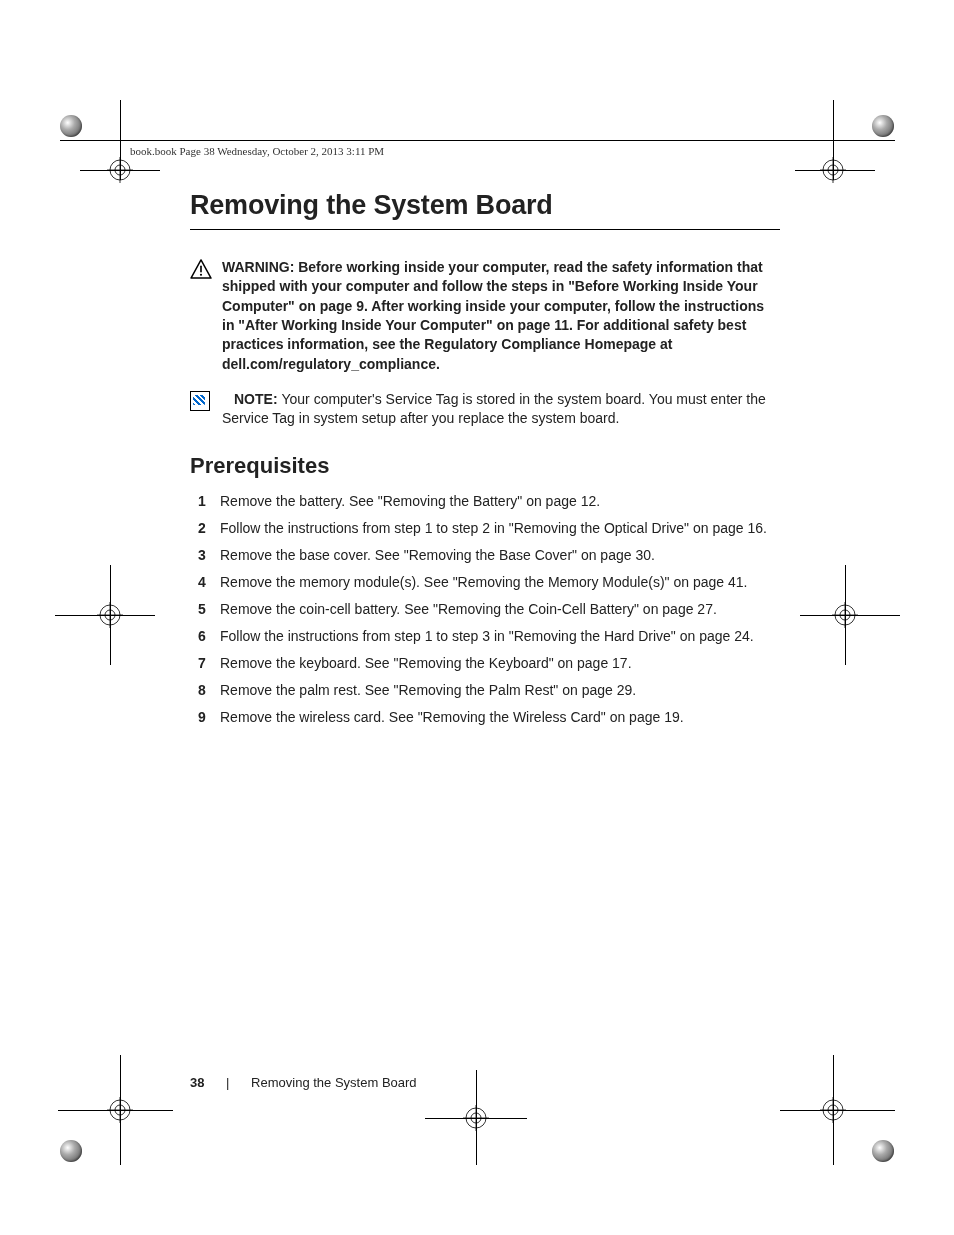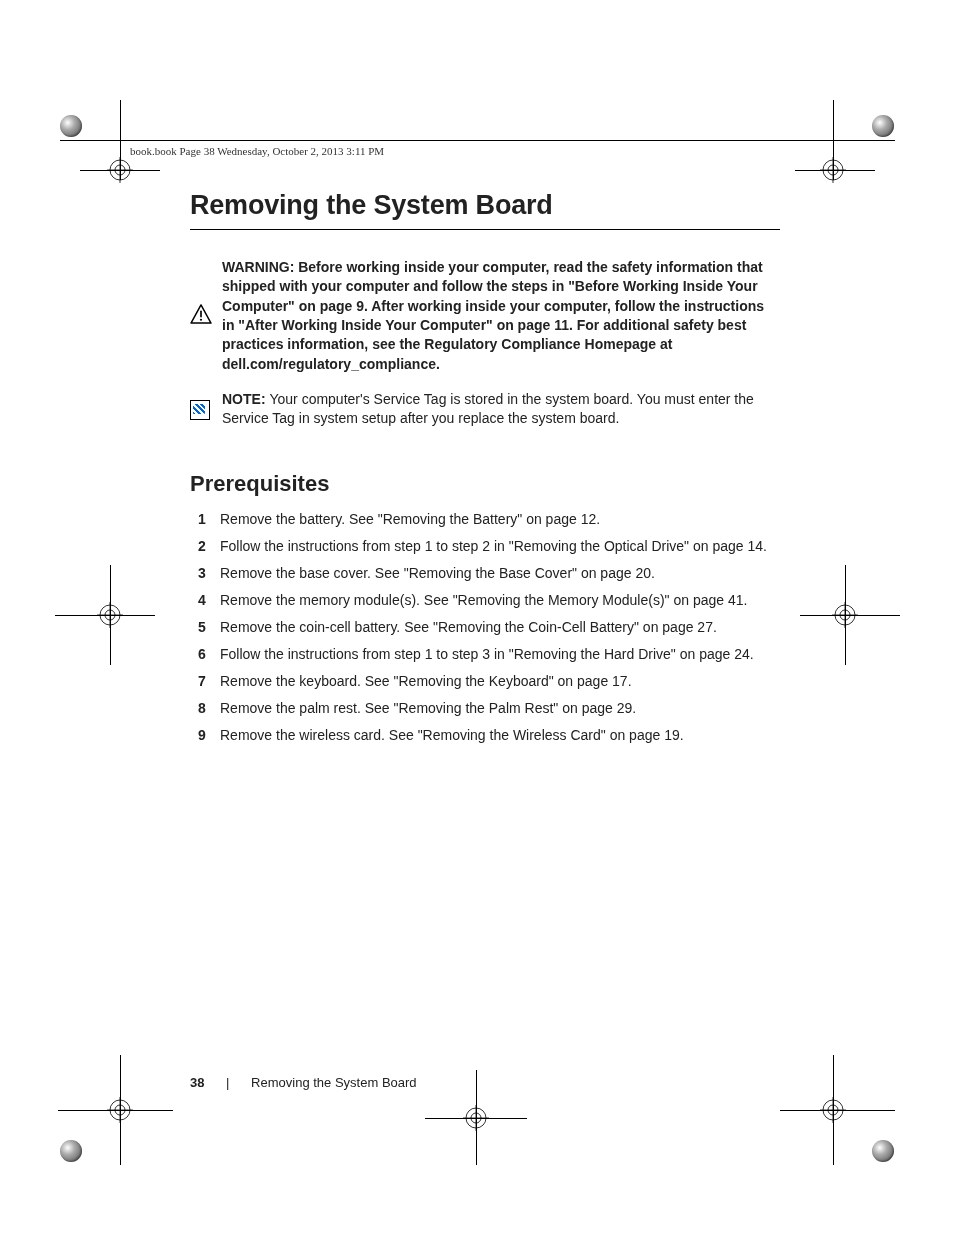--- a/index.html
+++ b/index.html
@@ -33,38 +33,38 @@
     font-weight: 700;
     letter-spacing: -0.2px;
     margin: 70px 0 8px 0;
   }
   .title-rule {
     border-top: 1.2px solid #000;
     margin-bottom: 28px;
   }
   .callout {
     display: flex;
-    align-items: center;
+    align-items: flex-start;
     margin-bottom: 16px;
     font-size: 14px;
     line-height: 1.38;
   }
   .callout .icon {
     flex: 0 0 24px;
     margin-right: 8px;
     margin-top: 1px;
   }
   .callout .text { flex: 1; }
   .callout .label { font-weight: 700; }
   .warning .text { font-weight: 700; }
-  .note .label { font-weight: 700; }
+  .note .label { font-weight: 700; margin-left: 12px; }
   h2.section {
     font-size: 22px;
     font-weight: 700;
-    margin: 42px 0 12px 0;
+    margin: 24px 0 12px 0;
   }
   ol.steps {
     list-style: none;
     padding: 0;
     margin: 0;
     counter-reset: step;
     font-size: 14px;
     line-height: 1.5;
   }
   ol.steps li {
@@ -241,22 +241,22 @@
     <div class="text">
       <span class="label">NOTE: </span><span>Your computer's Service Tag is stored in the system board. You must enter the Service Tag in system setup after you replace the system board.</span>
     </div>
   </div>
 
 
   <h2 class="section">Prerequisites</h2>
 
   <ol class="steps">
     <li>Remove the battery. See "Removing the Battery" on page 12.</li>
-    <li>Follow the instructions from step 1 to step 2 in "Removing the Optical Drive" on page 14.</li>
-    <li>Remove the base cover. See "Removing the Base Cover" on page 20.</li>
+    <li>Follow the instructions from step 1 to step 2 in "Removing the Optical Drive" on page 16.</li>
+    <li>Remove the base cover. See "Removing the Base Cover" on page 30.</li>
     <li>Remove the memory module(s). See "Removing the Memory Module(s)" on page 41.</li>
     <li>Remove the coin-cell battery. See "Removing the Coin-Cell Battery" on page 27.</li>
     <li>Follow the instructions from step 1 to step 3 in "Removing the Hard Drive" on page 24.</li>
     <li>Remove the keyboard. See "Removing the Keyboard" on page 17.</li>
     <li>Remove the palm rest. See "Removing the Palm Rest" on page 29.</li>
     <li>Remove the wireless card. See "Removing the Wireless Card" on page 19.</li>
   </ol>
 </div>
 
 <div class="footer">

